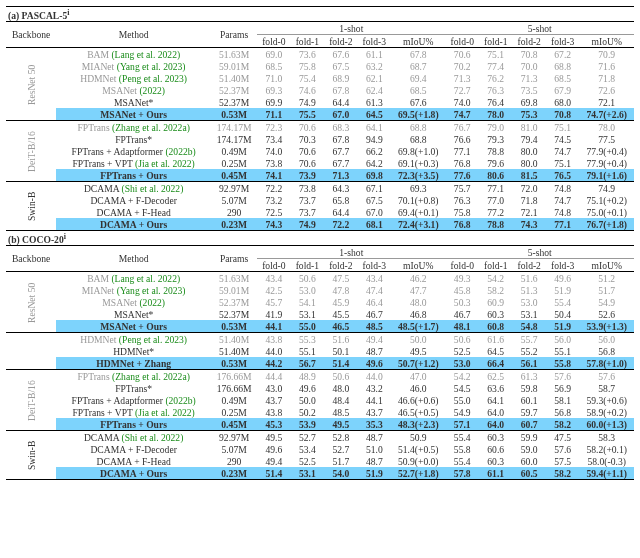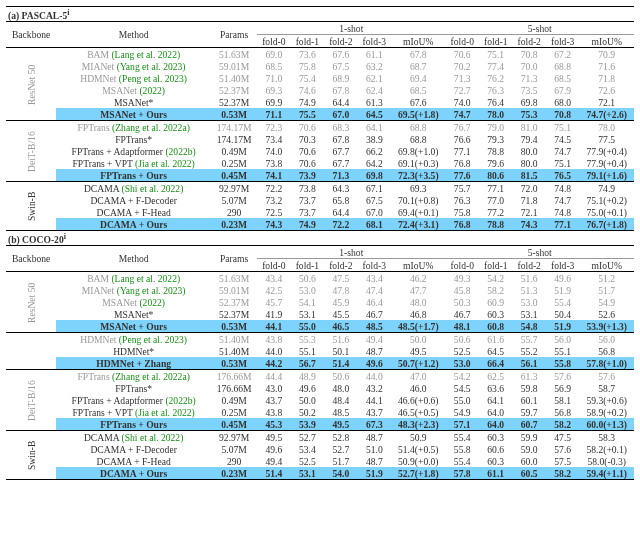--- a/index.html
+++ b/index.html
@@ -186,21 +186,21 @@
         <td>81.0</td>
         <td>75.1</td>
         <td>78.0</td>
       </tr>
       <tr>
         <td class="left">FPTrans*</td>
         <td>174.17M</td>
         <td>73.4</td>
         <td>70.3</td>
         <td>67.8</td>
-        <td>38.9</td>
+        <td>94.9</td>
         <td>68.8</td>
         <td>76.6</td>
         <td>79.3</td>
         <td>79.4</td>
         <td>74.5</td>
         <td>77.5</td>
       </tr>
       <tr>
         <td class="left">FPTrans + Adaptformer <span class="cite">(2022b)</span></td>
         <td>0.49M</td>
@@ -492,21 +492,21 @@
         <td>59.7</td>
         <td>56.8</td>
         <td>58.9(+0.2)</td>
       </tr>
       <tr class="b hl mid">
         <td class="left">FPTrans + Ours</td>
         <td>0.45M</td>
         <td>45.3</td>
         <td>53.9</td>
         <td>49.5</td>
-        <td>67.3</td>
+        <td>35.3</td>
         <td>48.3(+2.3)</td>
         <td>57.1</td>
         <td>64.0</td>
         <td>60.7</td>
         <td>58.2</td>
         <td>60.0(+1.3)</td>
       </tr>
       <tr>
         <td rowspan="4" class="vert">Swin-B</td>
         <td class="left">DCAMA <span class="cite">(Shi et al. 2022)</span></td>

